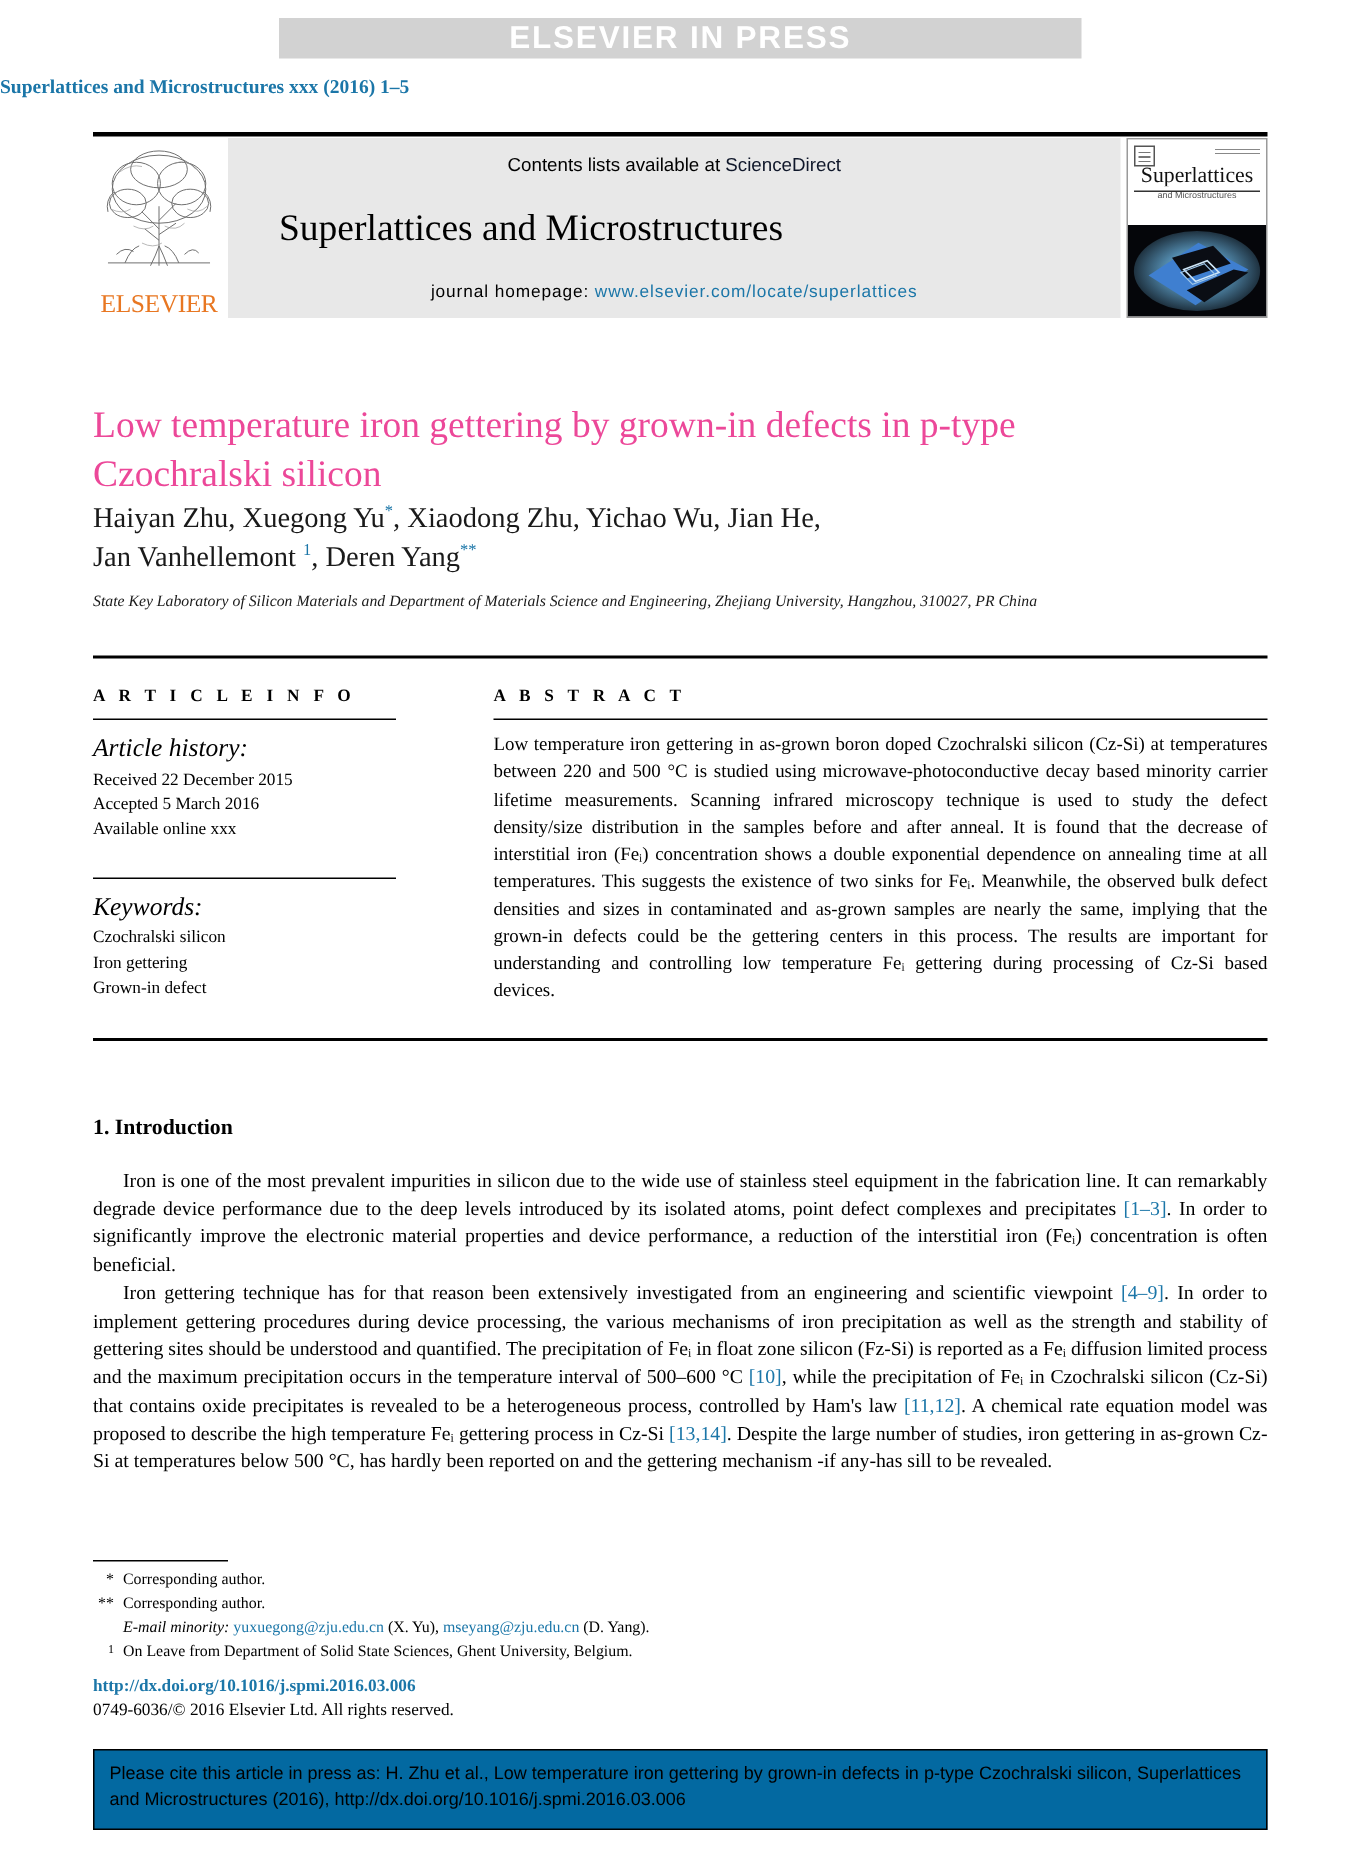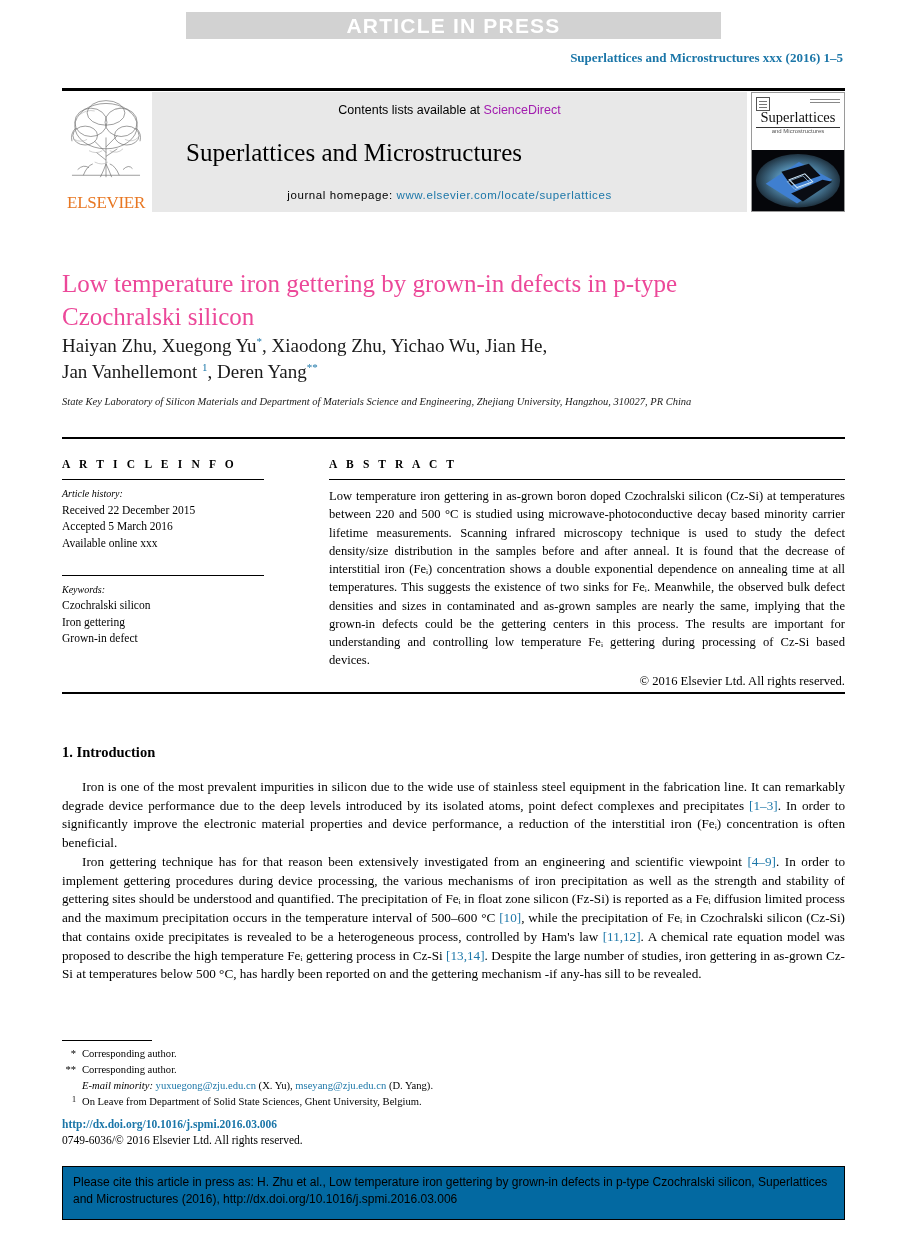--- a/index.html
+++ b/index.html
@@ -41,21 +41,21 @@
     font-weight: bold;
     font-size: 21px;
     letter-spacing: 1.2px;
   }
 
   .masthead {
     position: absolute;
     left: 0;
     top: 50px;
     width: 843px;
-    text-align: right;
+    text-align: left;
     color: #1b76a8;
     font-family: "Liberation Serif", serif;
     font-weight: bold;
     font-size: 13px;
   }
 
   
   .rule-thick-top {
     position: absolute;
     left: 62px;
@@ -114,21 +114,21 @@
     padding: 11px 0 11px 0;
     box-sizing: border-box;
   }
   .contents-line {
     text-align: center;
     font-family: "Liberation Sans", sans-serif;
     font-size: 12.5px;
     color: #000;
   }
   .contents-line .sd {
-    color: #a21caf;
+    color: #0f172a;
   }
   .journal-name {
     text-align: left;
     font-family: "Liberation Serif", serif;
     font-size: 25px;
     color: #000;
     padding-left: 34px;
   }
   .homepage-line {
     text-align: center;
@@ -307,21 +307,21 @@
     letter-spacing: 3.2px;
   }
   .thin-rule {
     height: 1px;
     background: #000;
     margin-top: 9px;
     margin-bottom: 7px;
   }
   .info-label {
     font-style: italic;
-    font-size: 10px;
+    font-size: 17px;
     line-height: 1.45;
   }
   .info-line {
     font-size: 11.5px;
     line-height: 1.45;
   }
   .info-gap {
     height: 14px;
   }
   .abs-text {
@@ -424,21 +424,21 @@
     line-height: 1.42;
     color: #000;
   }
 </style>
 </head>
 <body>
 
 <div class="page">
 
   <div class="aip-banner">
-    <span>ARTICLE IN PRESS</span>
+    <span>ELSEVIER IN PRESS</span>
   </div>
 
   <div class="masthead">Superlattices and Microstructures xxx (2016) 1–5</div>
 
   <div class="rule-thick-top"></div>
 
   <div class="header-row">
 
     <div class="elsevier-logo">
       <svg class="elsevier-tree" viewBox="0 0 84 92">
@@ -527,21 +527,20 @@
       <div class="info-label">Keywords:</div>
       <div class="info-line">Czochralski silicon</div>
       <div class="info-line">Iron gettering</div>
       <div class="info-line">Grown-in defect</div>
     </div>
 
     <div class="col-abs">
       <div class="sec-head">A B S T R A C T</div>
       <div class="thin-rule"></div>
       <div class="abs-text">Low temperature iron gettering in as-grown boron doped Czochralski silicon (Cz-Si) at temperatures between 220 and 500 °C is studied using microwave-photoconductive decay based minority carrier lifetime measurements. Scanning infrared microscopy technique is used to study the defect density/size distribution in the samples before and after anneal. It is found that the decrease of interstitial iron (Feᵢ) concentration shows a double exponential dependence on annealing time at all temperatures. This suggests the existence of two sinks for Feᵢ. Meanwhile, the observed bulk defect densities and sizes in contaminated and as-grown samples are nearly the same, implying that the grown-in defects could be the gettering centers in this process. The results are important for understanding and controlling low temperature Feᵢ gettering during processing of Cz-Si based devices.</div>
-      <div class="abs-copy">© 2016 Elsevier Ltd. All rights reserved.</div>
     </div>
   </div>
 
   <div class="rule-wide-2"></div>
 
   <div class="sec-title">1. Introduction</div>
 
   <div class="body-text">
     <p><span>Iron is one of the most prevalent impurities in silicon due to the wide use of stainless steel equipment in the fabrication line. It can remarkably degrade device performance due to the deep levels introduced by its isolated atoms, point defect complexes and precipitates </span><span class="lnk">[1–3]</span><span>. In order to significantly improve the electronic material properties and device performance, a reduction of the interstitial iron (Feᵢ) concentration is often beneficial.</span></p>
     <p><span>Iron gettering technique has for that reason been extensively investigated from an engineering and scientific viewpoint </span><span class="lnk">[4–9]</span><span>. In order to implement gettering procedures during device processing, the various mechanisms of iron precipitation as well as the strength and stability of gettering sites should be understood and quantified. The precipitation of Feᵢ in float zone silicon (Fz-Si) is reported as a Feᵢ diffusion limited process and the maximum precipitation occurs in the temperature interval of 500–600 °C </span><span class="lnk">[10]</span><span>, while the precipitation of Feᵢ in Czochralski silicon (Cz-Si) that contains oxide precipitates is revealed to be a heterogeneous process, controlled by Ham's law </span><span class="lnk">[11,12]</span><span>. A chemical rate equation model was proposed to describe the high temperature Feᵢ gettering process in Cz-Si </span><span class="lnk">[13,14]</span><span>. Despite the large number of studies, iron gettering in as-grown Cz-Si at temperatures below 500 °C, has hardly been reported on and the gettering mechanism -if any-has sill to be revealed.</span></p>

